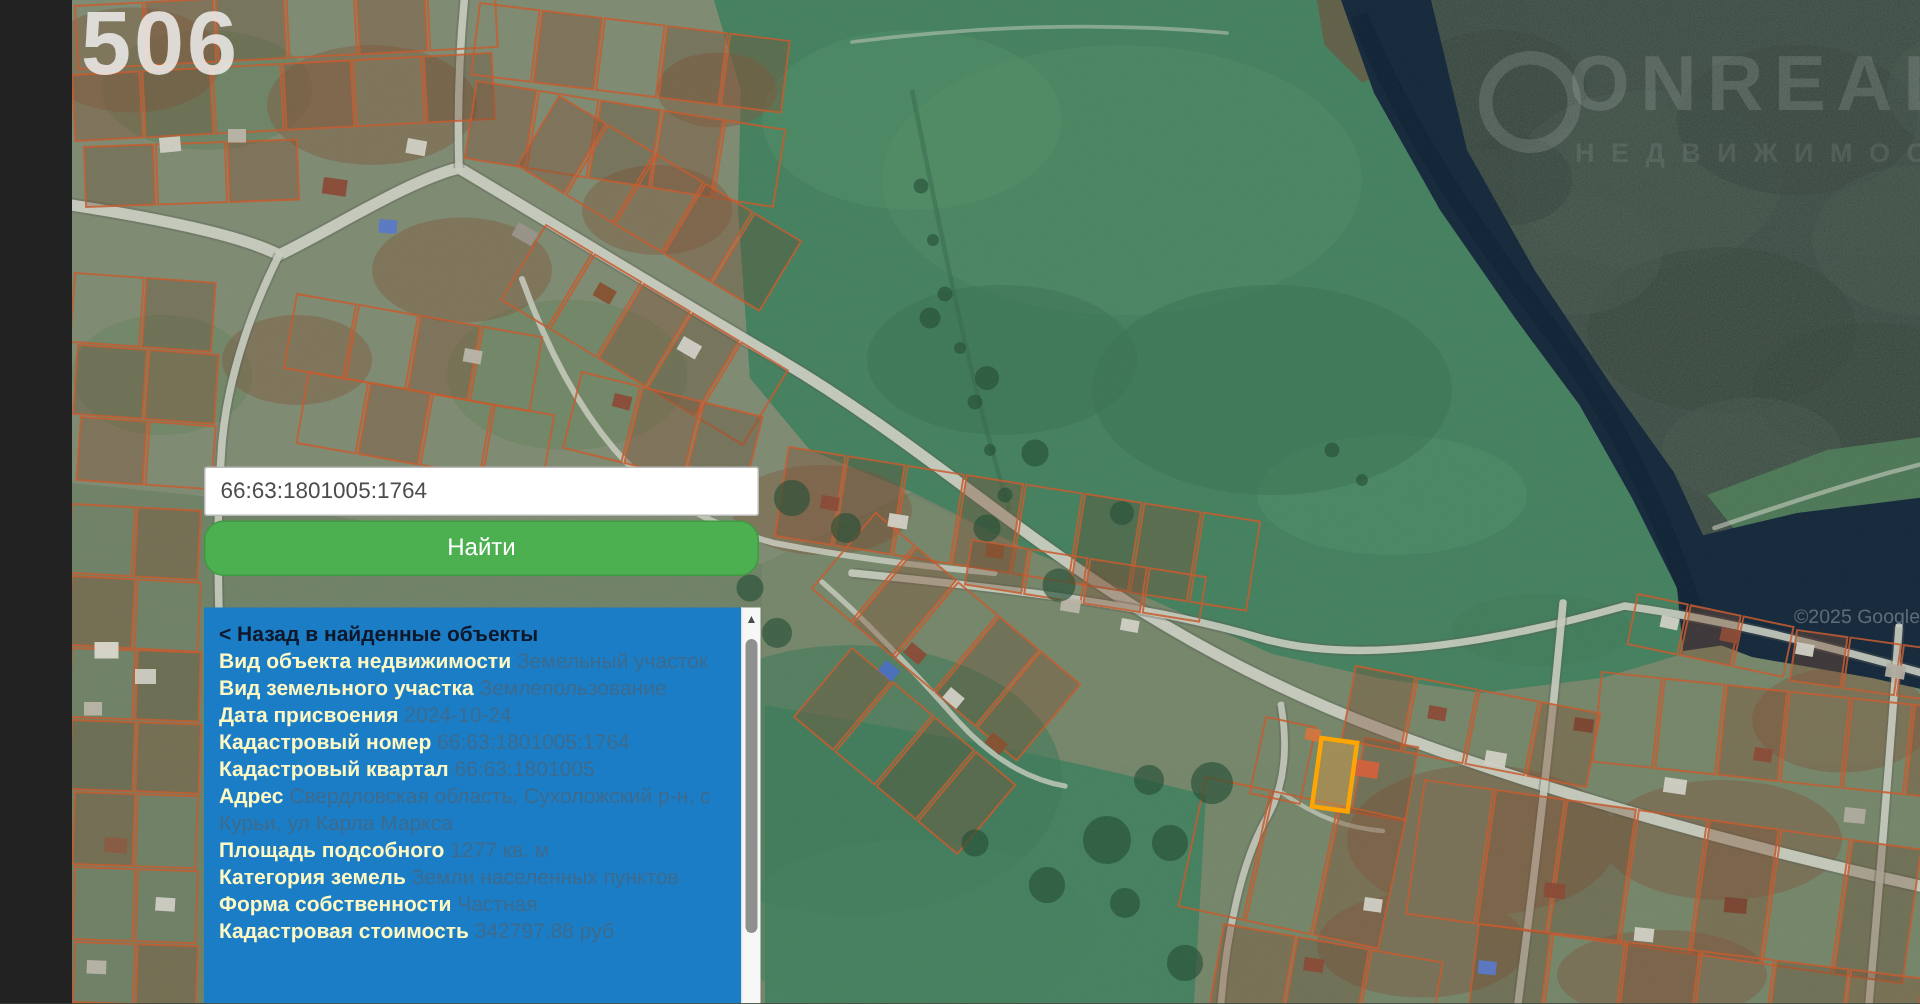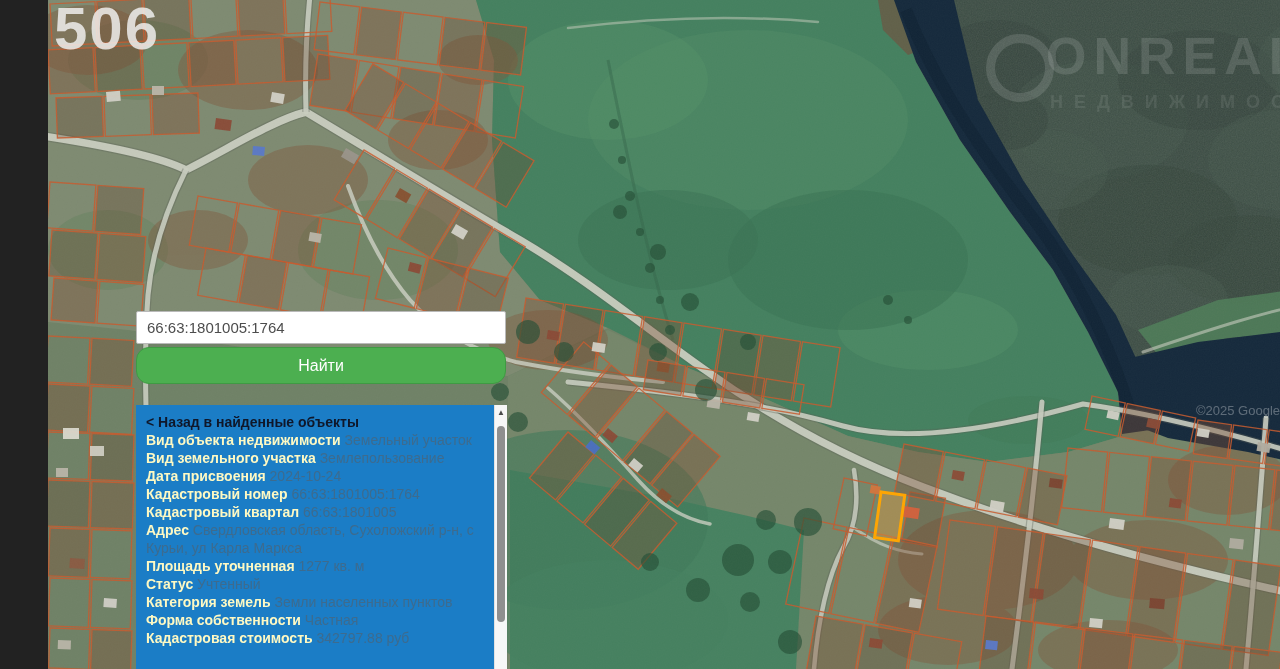--- a/index.html
+++ b/index.html
@@ -439,22 +439,21 @@
   <button class="find-btn">Найти</button>
 
   <div class="panel">
     <div class="back">&lt; Назад в найденные объекты</div>
     <div class="row"><span class="lbl">Вид объекта недвижимости</span> <span class="val">Земельный участок</span></div>
     <div class="row"><span class="lbl">Вид земельного участка</span> <span class="val">Землепользование</span></div>
     <div class="row"><span class="lbl">Дата присвоения</span> <span class="val">2024-10-24</span></div>
     <div class="row"><span class="lbl">Кадастровый номер</span> <span class="val">66:63:1801005:1764</span></div>
     <div class="row"><span class="lbl">Кадастровый квартал</span> <span class="val">66:63:1801005</span></div>
     <div class="row"><span class="lbl">Адрес</span> <span class="val">Свердловская область, Сухоложский р-н, с Курьи, ул Карла Маркса</span></div>
-    <div class="row"><span class="lbl">Площадь уточненная</span> <span class="val">1277 кв. м</span></div>
-    <div class="row"><span class="lbl">Статус</span> <span class="val">Учтенный</span></div>
+    <div class="row"><span class="lbl">Площадь подсобного</span> <span class="val">1277 кв. м</span></div>
     <div class="row"><span class="lbl">Категория земель</span> <span class="val">Земли населенных пунктов</span></div>
     <div class="row"><span class="lbl">Форма собственности</span> <span class="val">Частная</span></div>
     <div class="row"><span class="lbl">Кадастровая стоимость</span> <span class="val">342797.88 руб</span></div>
   </div>
 
   <div class="scrollbar">
     <div class="up">▲</div>
     <div class="thumb"></div>
   </div>
 

